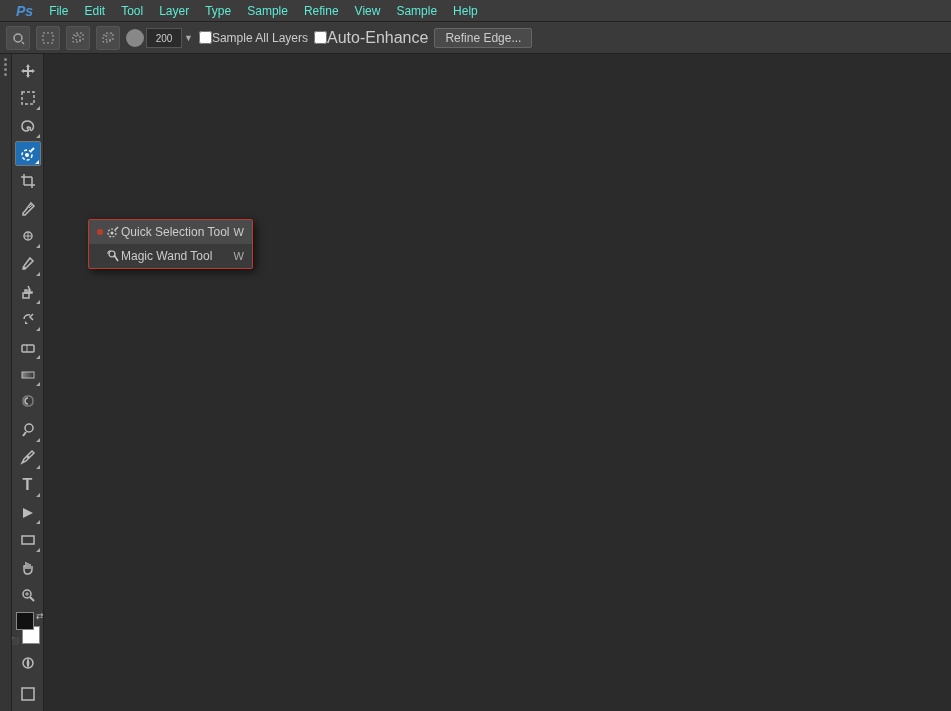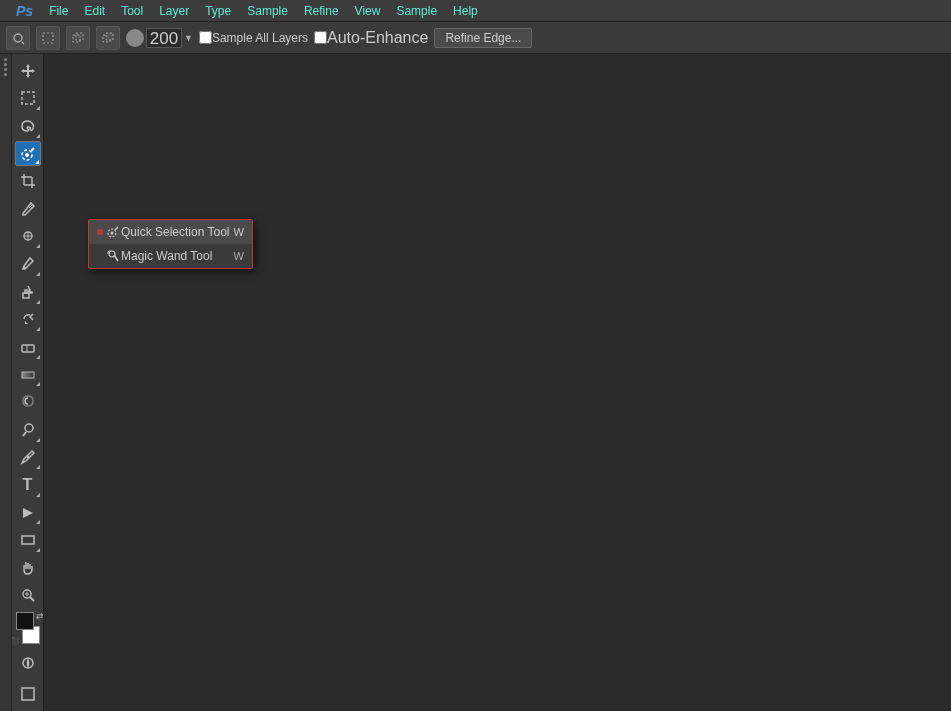--- a/index.html
+++ b/index.html
@@ -71,21 +71,21 @@
       border-radius: 50%;
       background: #888;
       display: inline-block;
     }
     .brush-size-value {
       background: #2b2b2b;
       border: 1px solid #555;
       width: 36px;
       height: 20px;
       color: #ccc;
-      font-size: 17px;
+      font-size: 10px;
       text-align: center;
       line-height: 20px;
     }
     .checkbox-group {
       display: flex;
       align-items: center;
       font-size: 12px;
       color: #ccc;
     }
     .checkbox-group input[type=checkbox] {

